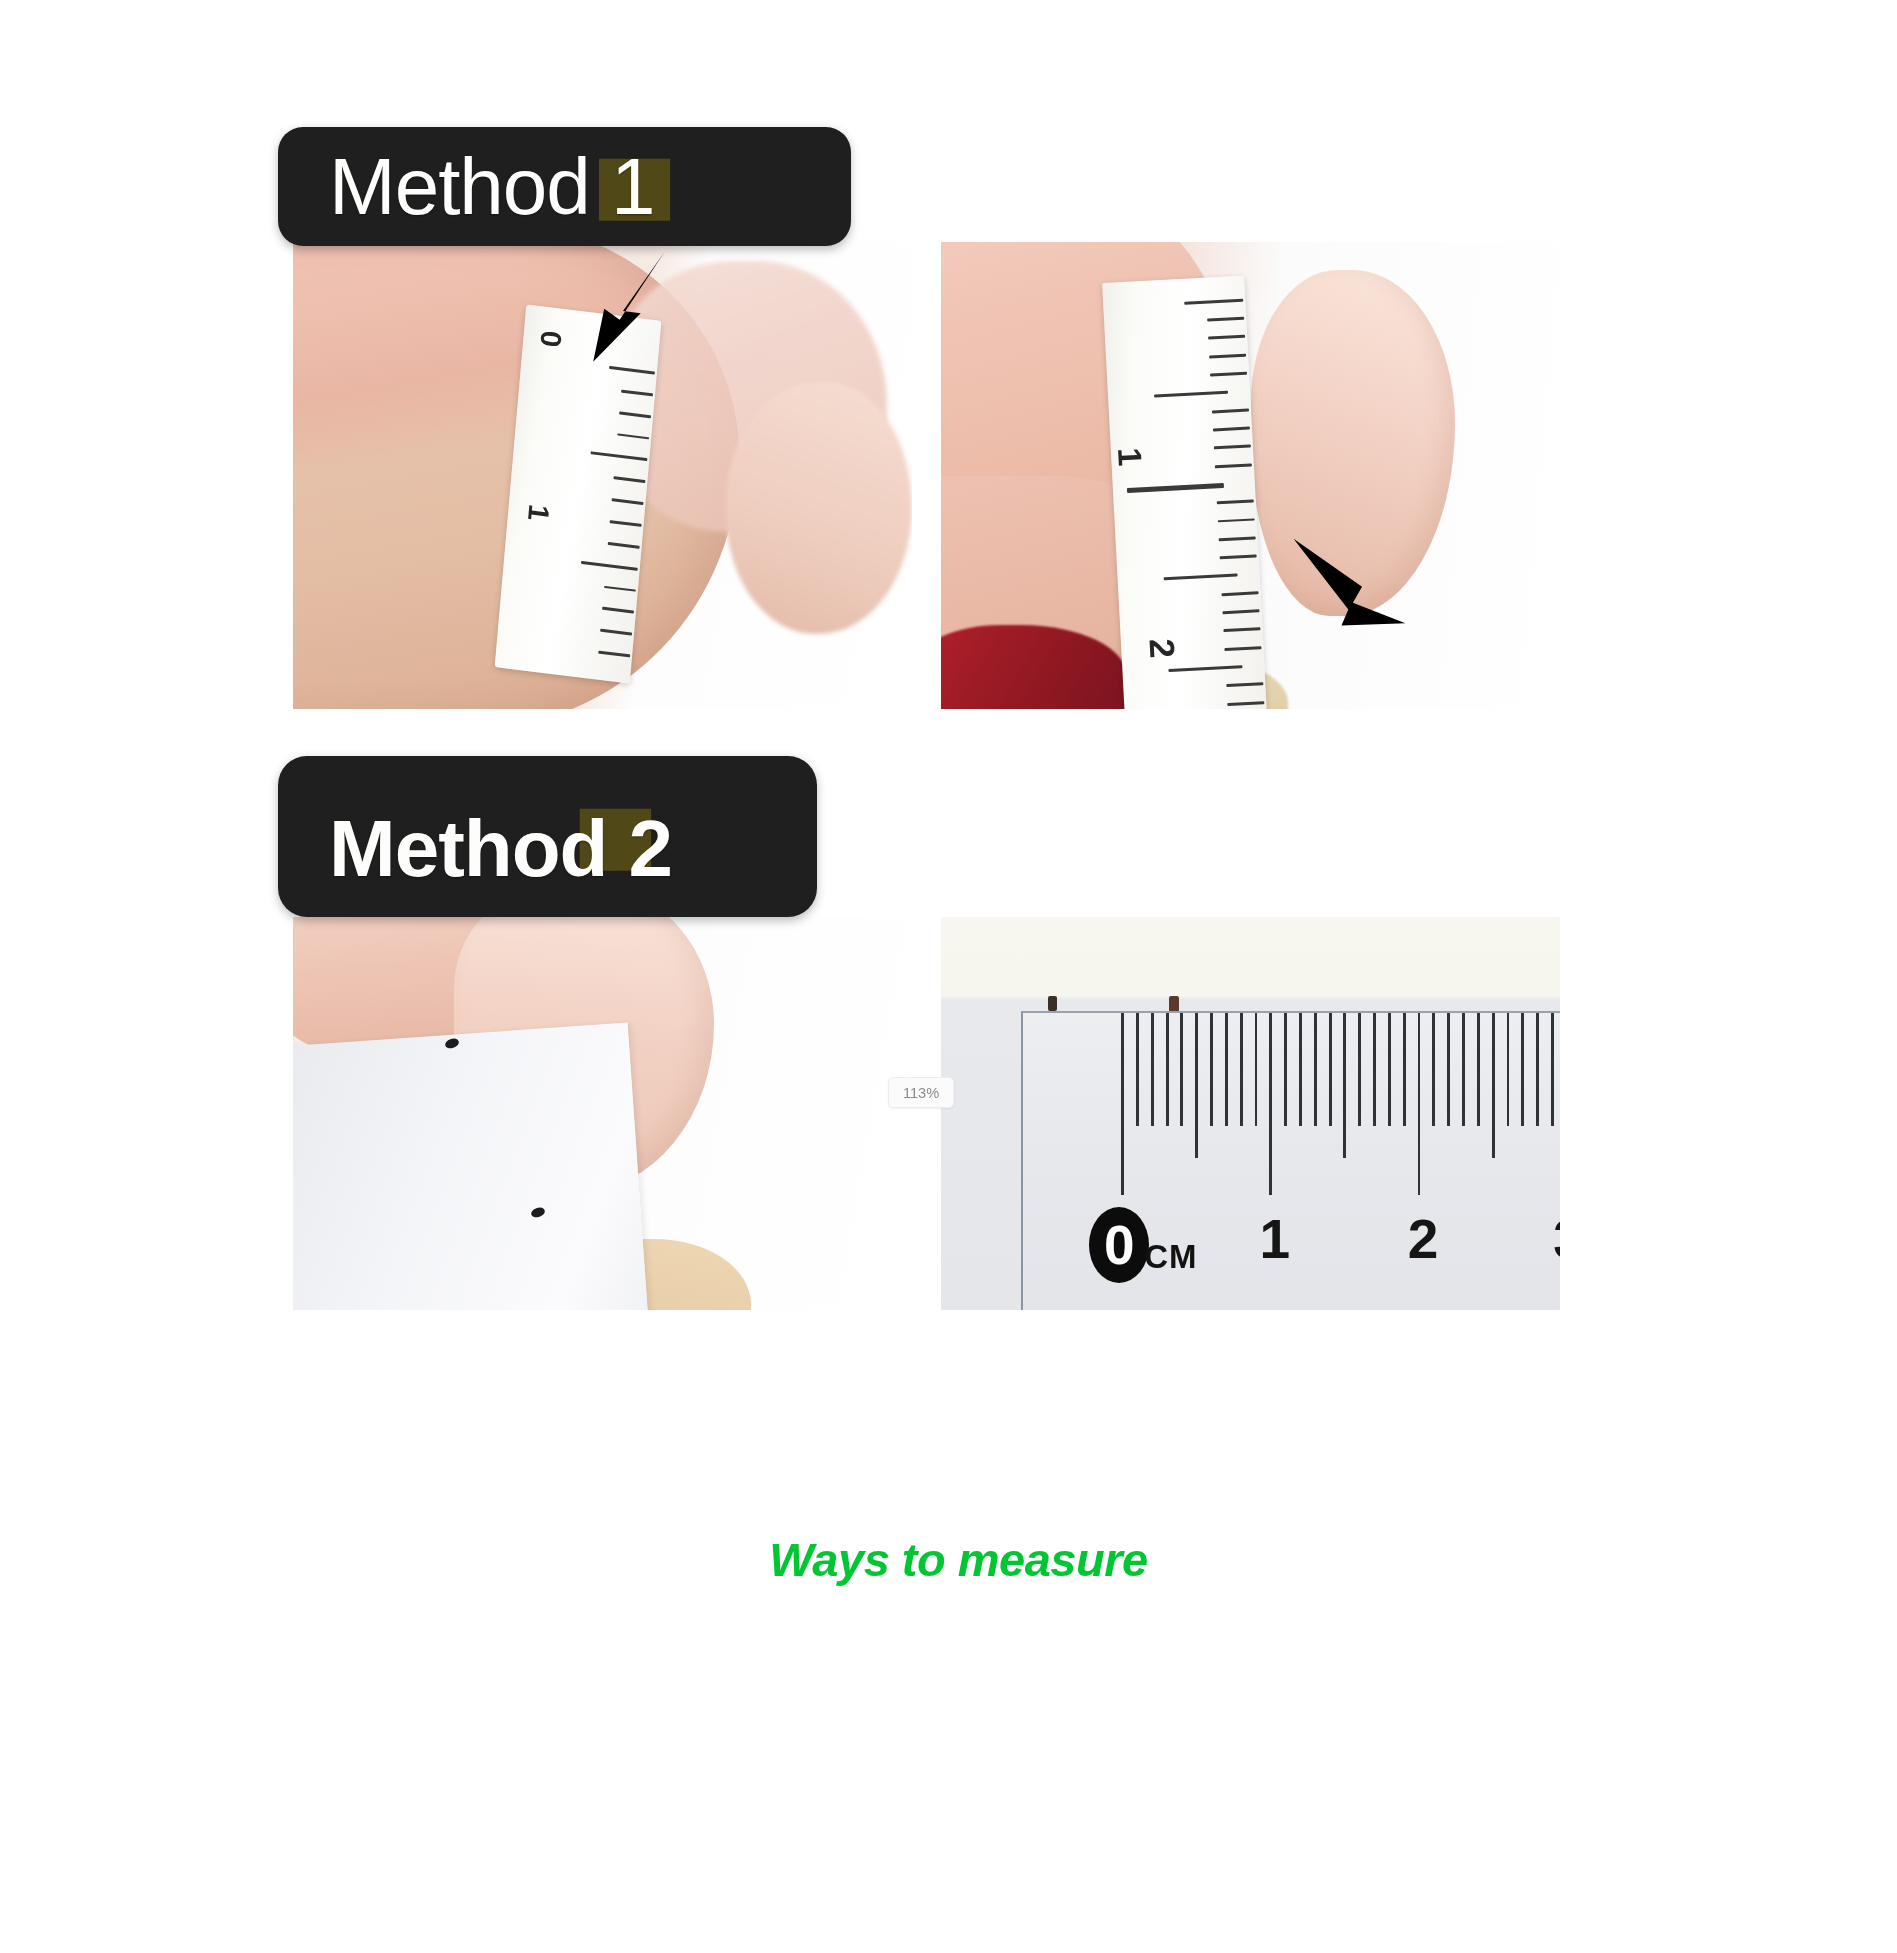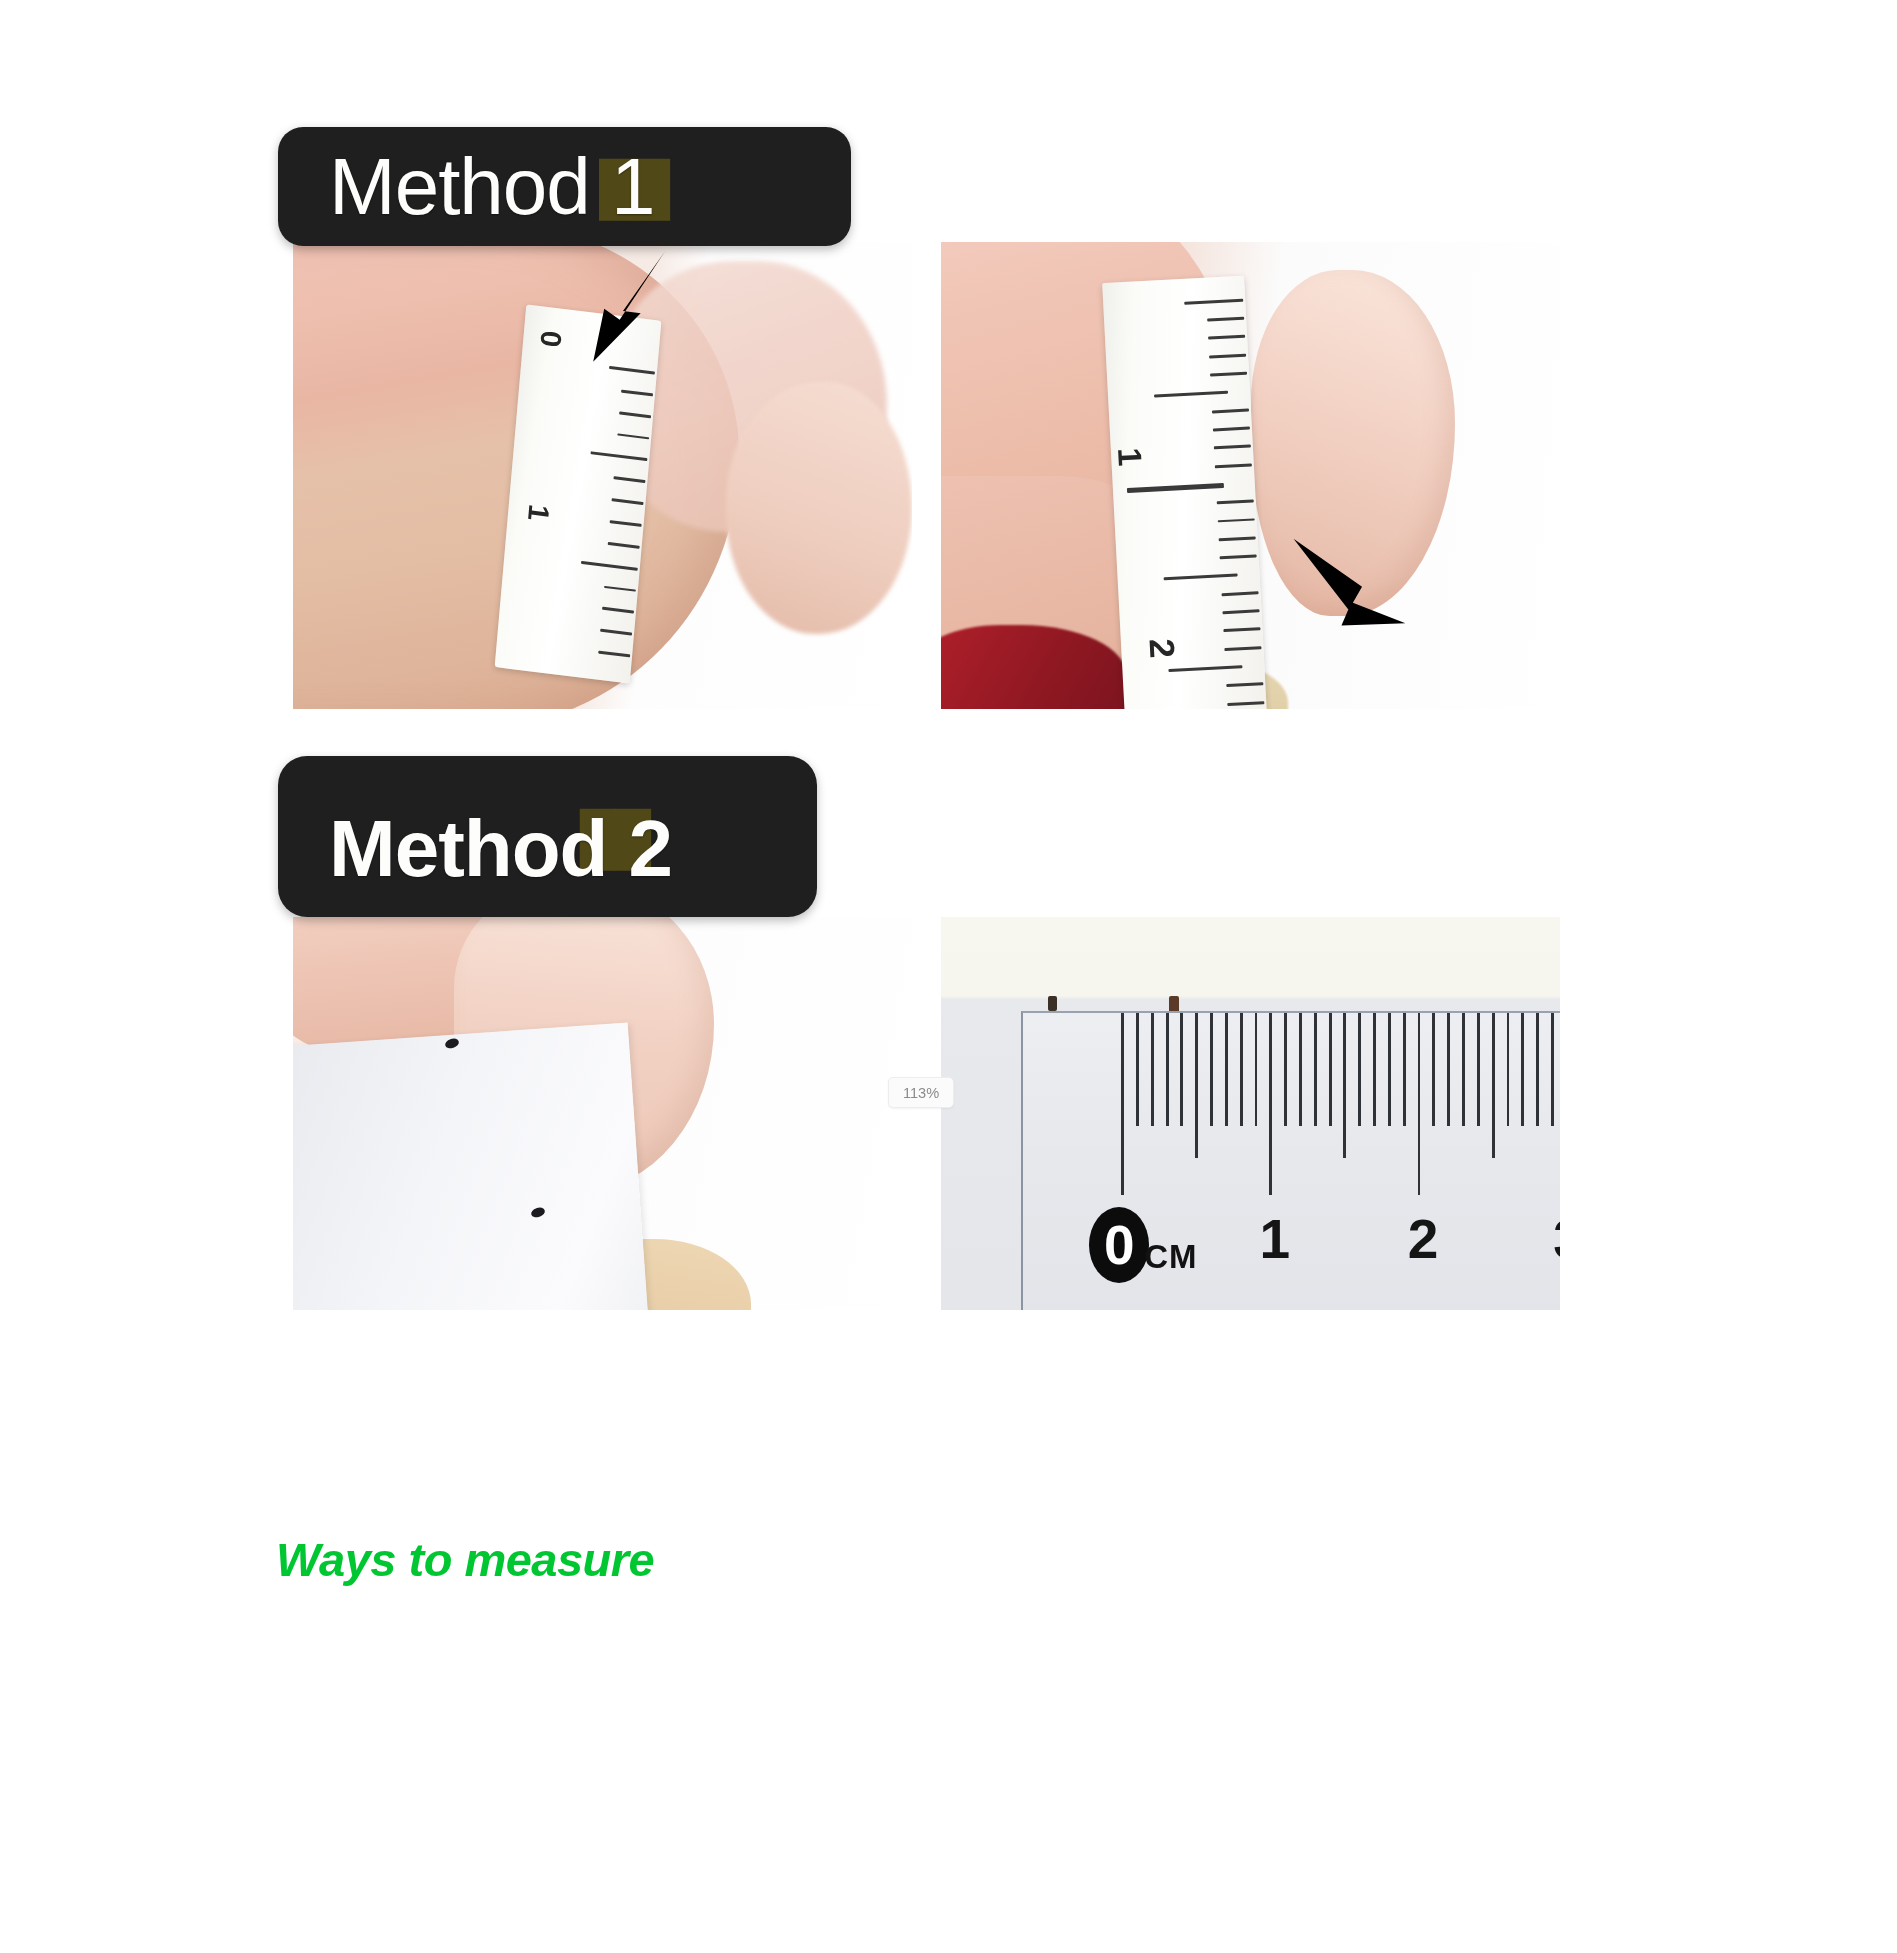--- a/index.html
+++ b/index.html
@@ -216,21 +216,21 @@
     border:1px solid #ededed;
     border-radius:4.9px;
     display:flex;align-items:center;justify-content:center;
     color:#8b8b8b;font-size:14.6px;
     box-shadow:0 1px 2px rgba(0,0,0,.05);
     z-index:40;
   }
 
   
   #copy{
-    position:absolute;left:276px;top:1532px;width:1365px;
+    position:absolute;left:276px;top:1532px;width:1365px;text-align:center;
   }
   #copy-heading{
     color:#00c731;
     font-style:italic;font-weight:700;
     font-size:47px;
     letter-spacing:-0.5px;
     margin:0 0 41px 0;
   }
   #copy-body{
     color:#141414;

